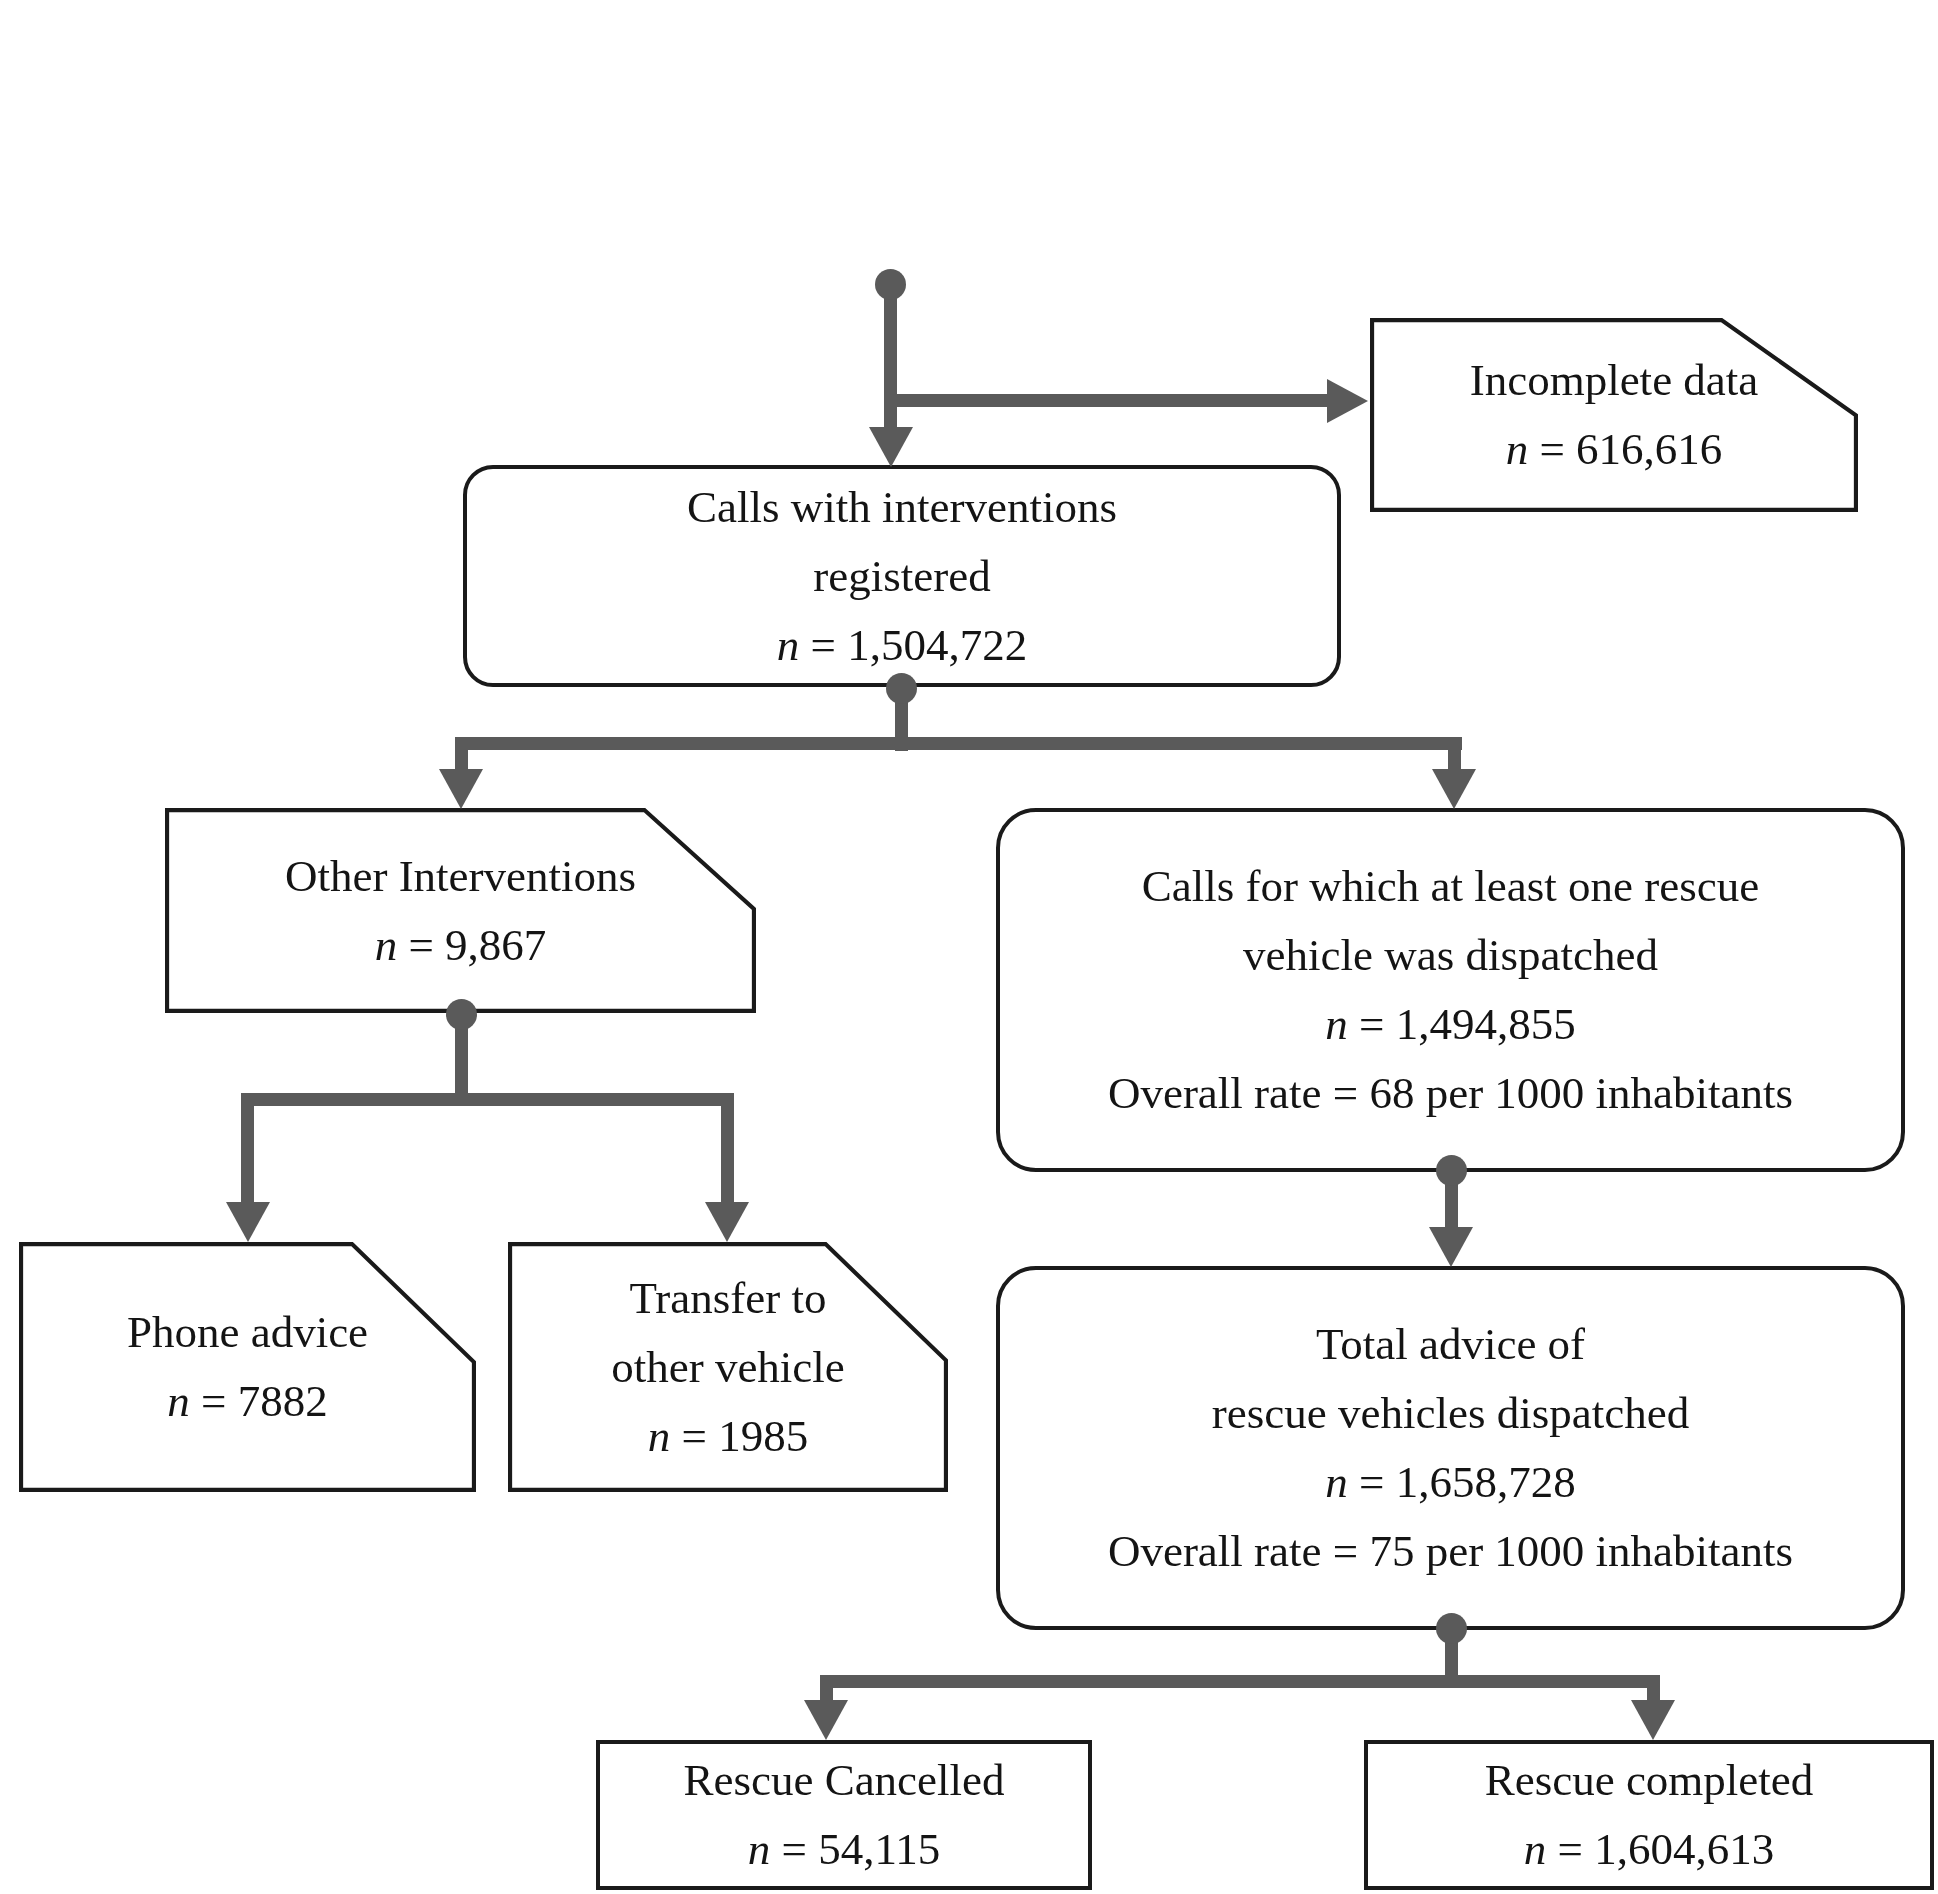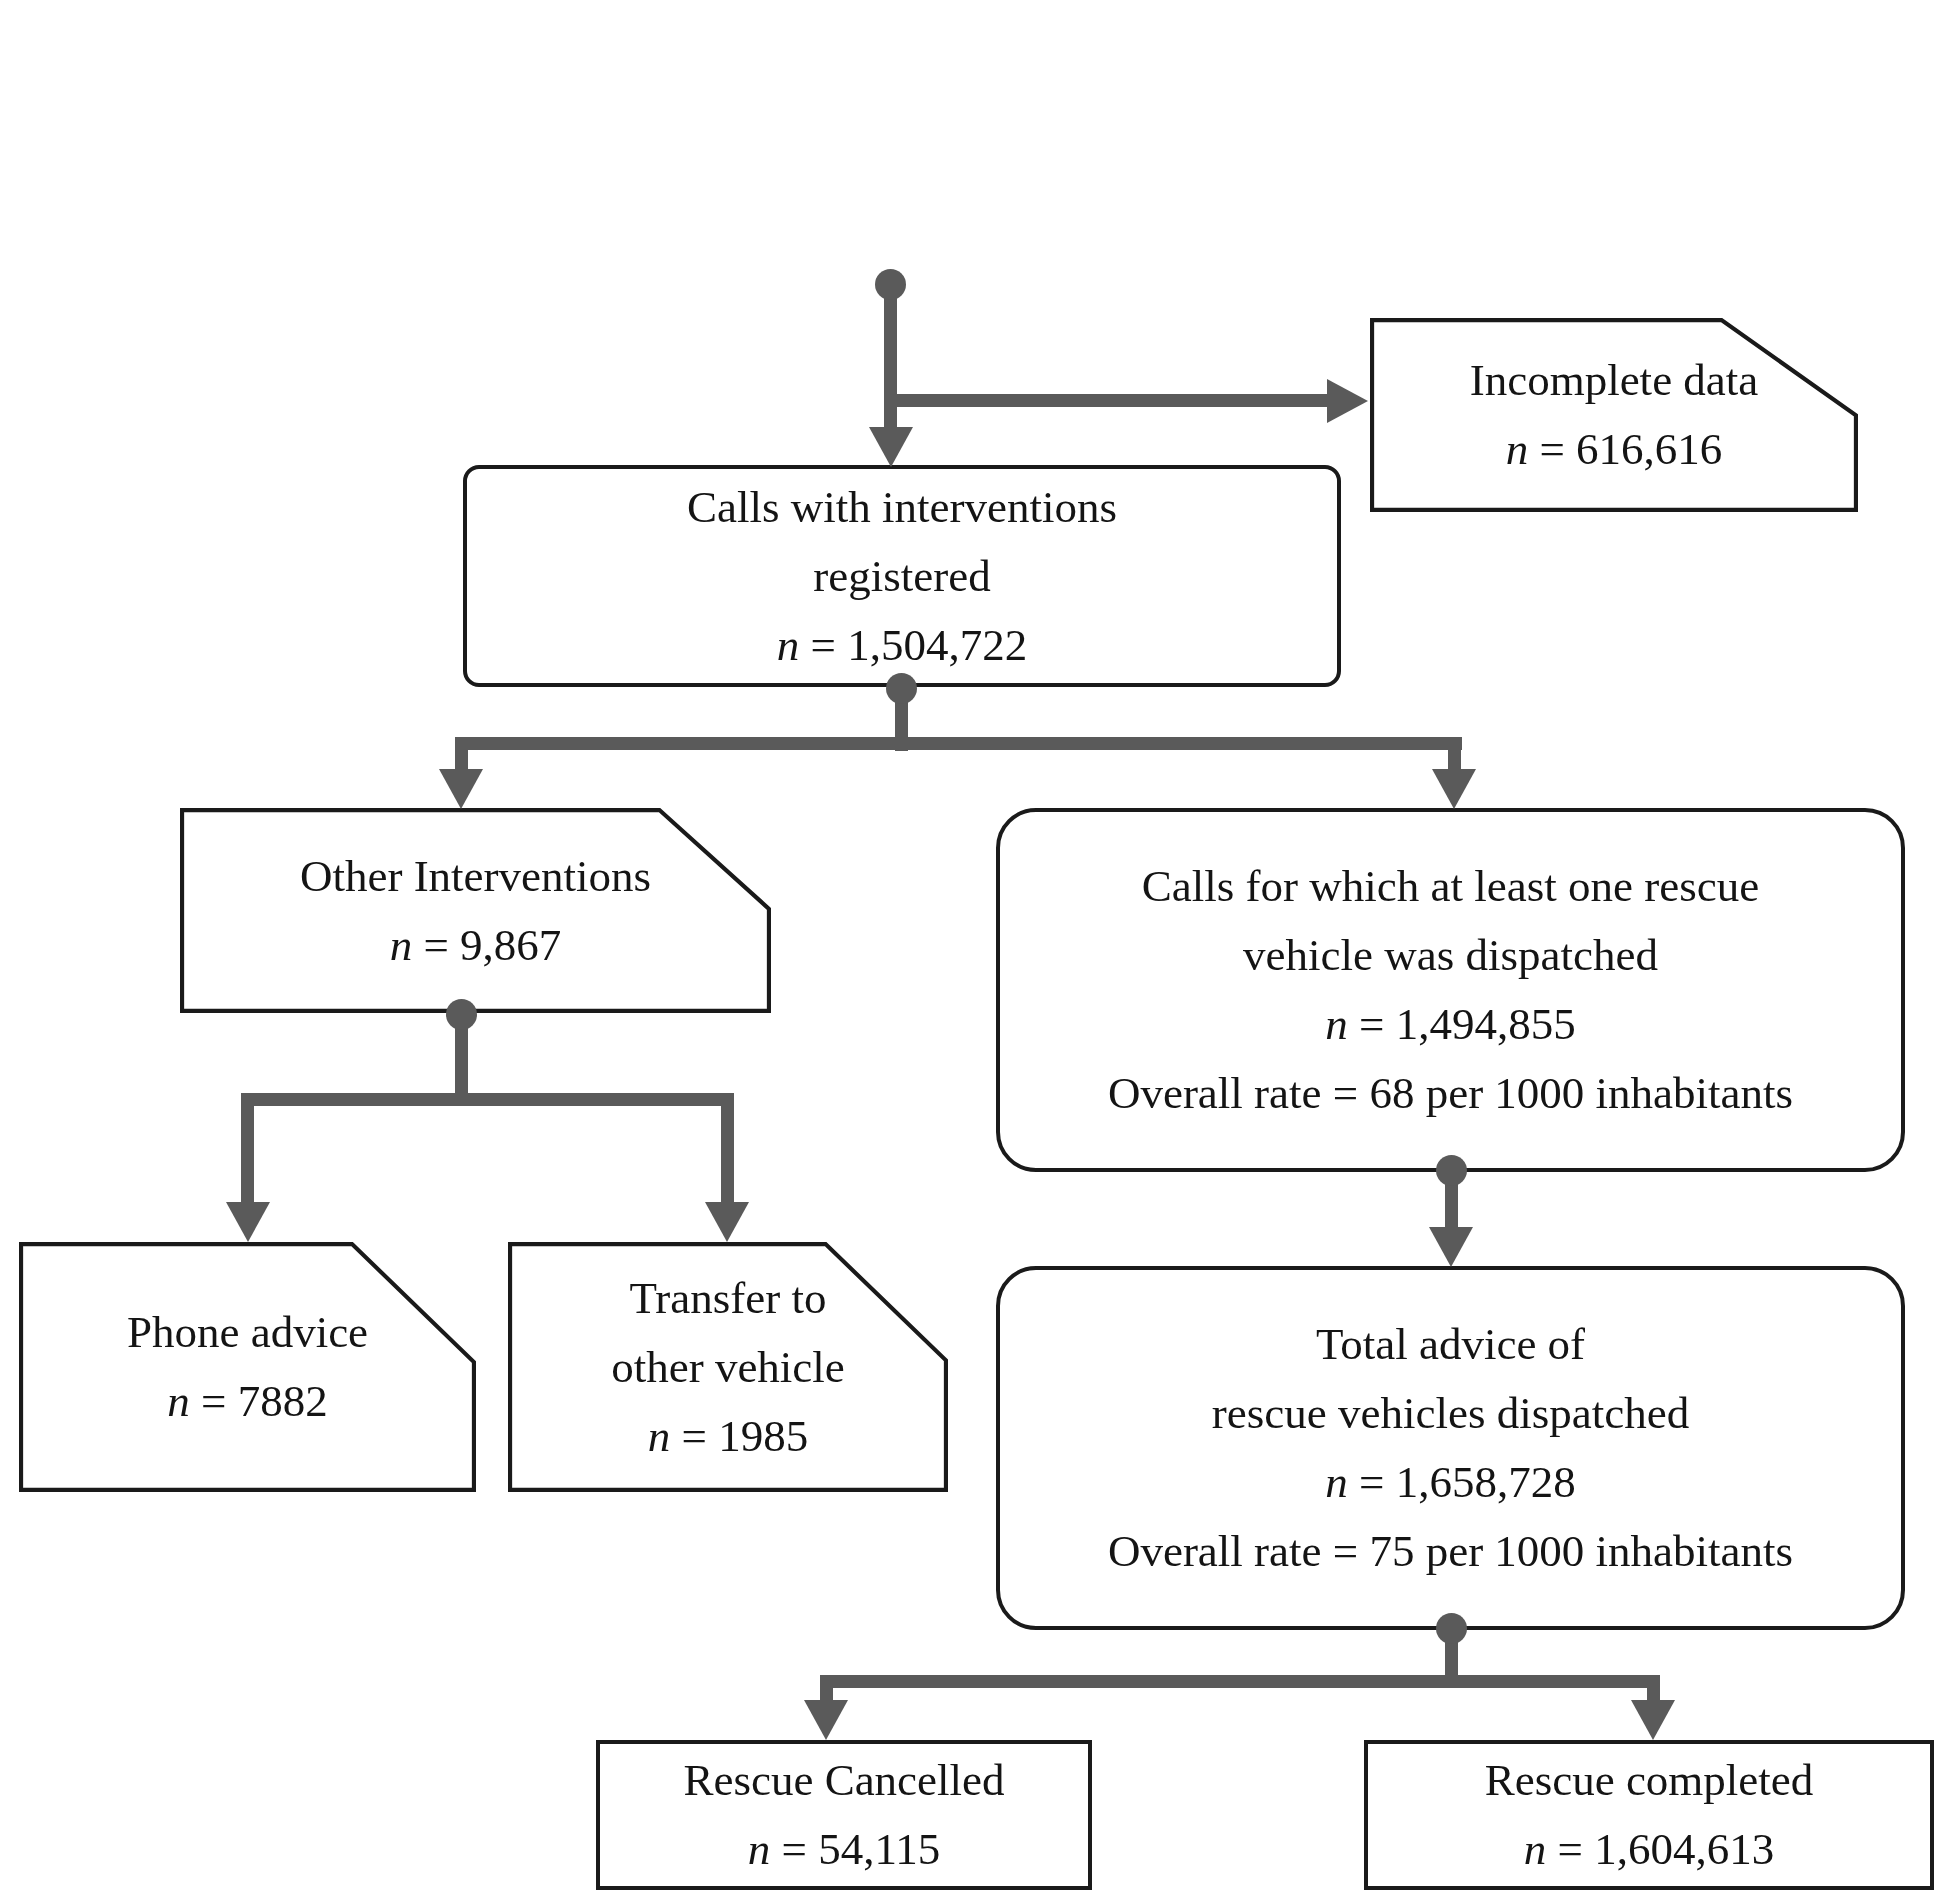--- a/index.html
+++ b/index.html
@@ -77,29 +77,29 @@
   <div class="node cut" style="left:1370px;top:318px;width:488px;height:194px;">
     <svg class="shape" viewBox="0 0 590 235" preserveAspectRatio="none">
       <polygon points="2.5,2.5 425,2.5 587.5,118 587.5,232.5 2.5,232.5" fill="#ffffff" stroke="#1a1a1a" stroke-width="5"></polygon>
     </svg>
     <div class="content">
       <div class="line">Incomplete data</div>
       <div class="line n-line">n = 616,616</div>
     </div>
   </div>
 
-  <div class="node rounded" style="left:463px;top:465px;width:878px;height:222px;border-radius:16px;">
+  <div class="node rounded" style="left:463px;top:465px;width:878px;height:222px;border-radius:30px;">
     <div class="content">
       <div class="line">Calls with interventions</div>
       <div class="line">registered</div>
       <div class="line n-line">n = 1,504,722</div>
     </div>
   </div>
 
-  <div class="node cut" style="left:165px;top:808px;width:591px;height:205px;margin-left:15px;">
+  <div class="node cut" style="left:165px;top:808px;width:591px;height:205px;">
     <svg class="shape" viewBox="0 0 715 248" preserveAspectRatio="none">
       <polygon points="2.5,2.5 580,2.5 712.5,122 712.5,245.5 2.5,245.5" fill="#ffffff" stroke="#1a1a1a" stroke-width="5"></polygon>
     </svg>
     <div class="content">
       <div class="line">Other Interventions</div>
       <div class="line n-line">n = 9,867</div>
     </div>
   </div>
 
   <div class="node rounded" style="left:996px;top:808px;width:909px;height:364px;border-radius:40px;">

